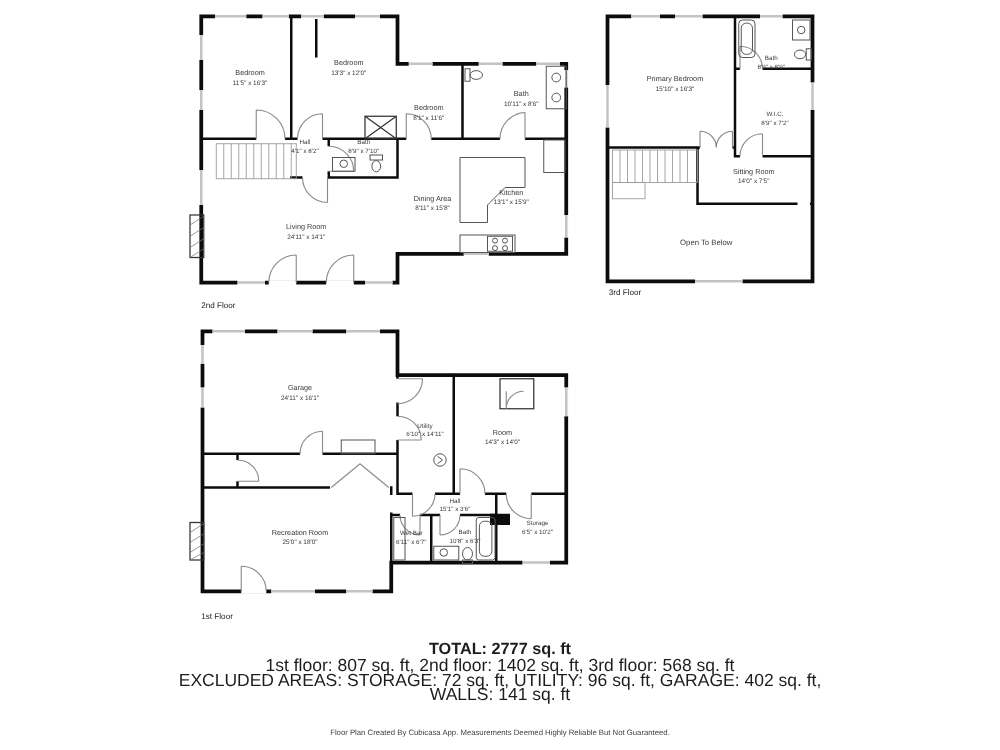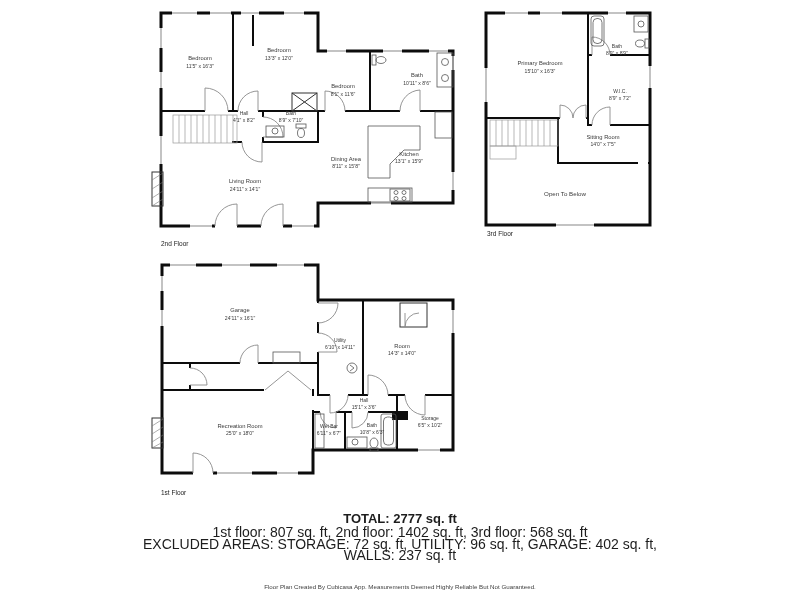--- a/index.html
+++ b/index.html
@@ -236,17 +236,17 @@
       <text class="sm" x="430" y="420">Storage</text>
       <text class="sm" x="430" y="427">6'5" x 10'2"</text>
     </g>
     <text class="fl" x="161" y="495">1st Floor</text>
   </svg>
 
   <div class="summary">
     <div class="total">TOTAL: 2777 sq. ft</div>
     <div class="line">1st floor: 807 sq. ft, 2nd floor: 1402 sq. ft, 3rd floor: 568 sq. ft</div>
     <div class="line">EXCLUDED AREAS: STORAGE: 72 sq. ft, UTILITY: 96 sq. ft, GARAGE: 402 sq. ft,</div>
-    <div class="line">WALLS: 237 sq. ft</div>
+    <div class="line">WALLS: 141 sq. ft</div>
   </div>
   <div class="credit">Floor Plan Created By Cubicasa App. Measurements Deemed Highly Reliable But Not Guaranteed.</div>
 
 </div>
 
 </body></html>

